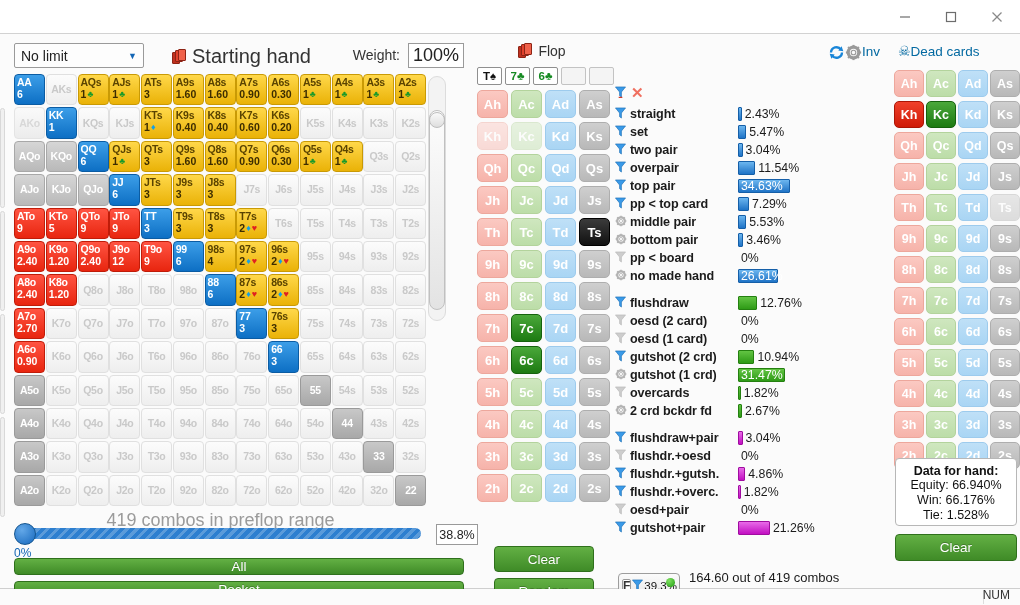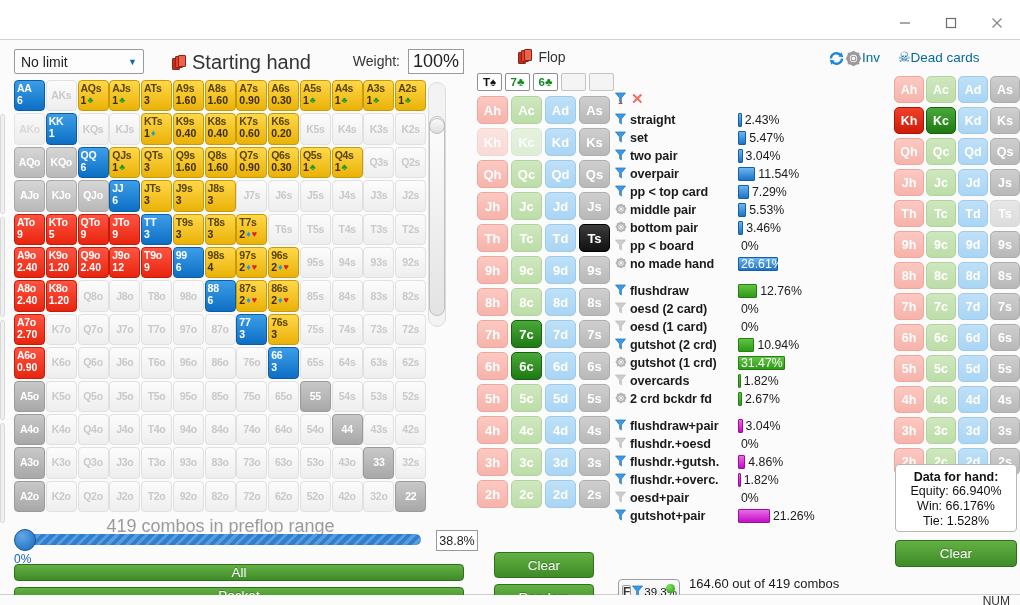--- a/index.html
+++ b/index.html
@@ -1,21 +1,21 @@
 <!DOCTYPE html>
 <html><head>
 <meta charset="utf-8">
 <style>
   * { box-sizing: border-box; margin: 0; padding: 0; }
   html, body {
     width: 1020px; height: 605px;
     font-family: "Liberation Sans", sans-serif;
     background: #ffffff; overflow: hidden;
   }
-  #app { position: relative; width: 1020px; height: 457px; background: #fff; margin-top: 6px; }
+  #app { position: relative; width: 1020px; height: 457px; background: #fff; }
 
   
   .titlebar {
     position: absolute; left: 0; top: 0; width: 1020px; height: 34px;
     background: #ffffff; border-bottom: 1px solid #d2d2d2;
   }
   .wbtns { position: absolute; right: 0; top: 0; height: 34px; display: flex; }
   .wbtn {
     width: 46px; height: 34px; display: flex; align-items: center; justify-content: center;
     color: #6d6d6d; font-size: 15px; line-height: 1;
@@ -1042,20 +1042,32 @@
           <div class="srow">
             <span class="ic">
               <span><svg width="11" height="12" viewBox="0 0 12 13">
                   <polygon points="0.5,1 11.5,1 7,6.5 7,12 5,10.5 5,6.5" fill="#3a9ae8" stroke="#1b6fb5" stroke-width="0.7"></polygon>
                 </svg></span>
             </span>
             <span class="nm">overpair</span>
             <span class="barbox">
               <span class="bar b-blue" style="width:17.31px"></span>
               <span class="vlab" style="left:20.31px">11.54%</span>
+            </span>
+          </div>
+          <div class="srow">
+            <span class="ic">
+              <span><svg width="11" height="12" viewBox="0 0 12 13">
+                  <polygon points="0.5,1 11.5,1 7,6.5 7,12 5,10.5 5,6.5" fill="#3a9ae8" stroke="#1b6fb5" stroke-width="0.7"></polygon>
+                </svg></span>
+            </span>
+            <span class="nm">top pair</span>
+            <span class="barbox">
+              <span class="bar b-blue" style="width:51.945px"></span>
+              <span class="vlab inside" style="">34.63%</span>
             </span>
           </div>
           <div class="srow">
             <span class="ic">
               <span><svg width="11" height="12" viewBox="0 0 12 13">
                   <polygon points="0.5,1 11.5,1 7,6.5 7,12 5,10.5 5,6.5" fill="#3a9ae8" stroke="#1b6fb5" stroke-width="0.7"></polygon>
                 </svg></span>
             </span>
             <span class="nm">pp &lt; top card</span>
             <span class="barbox">

